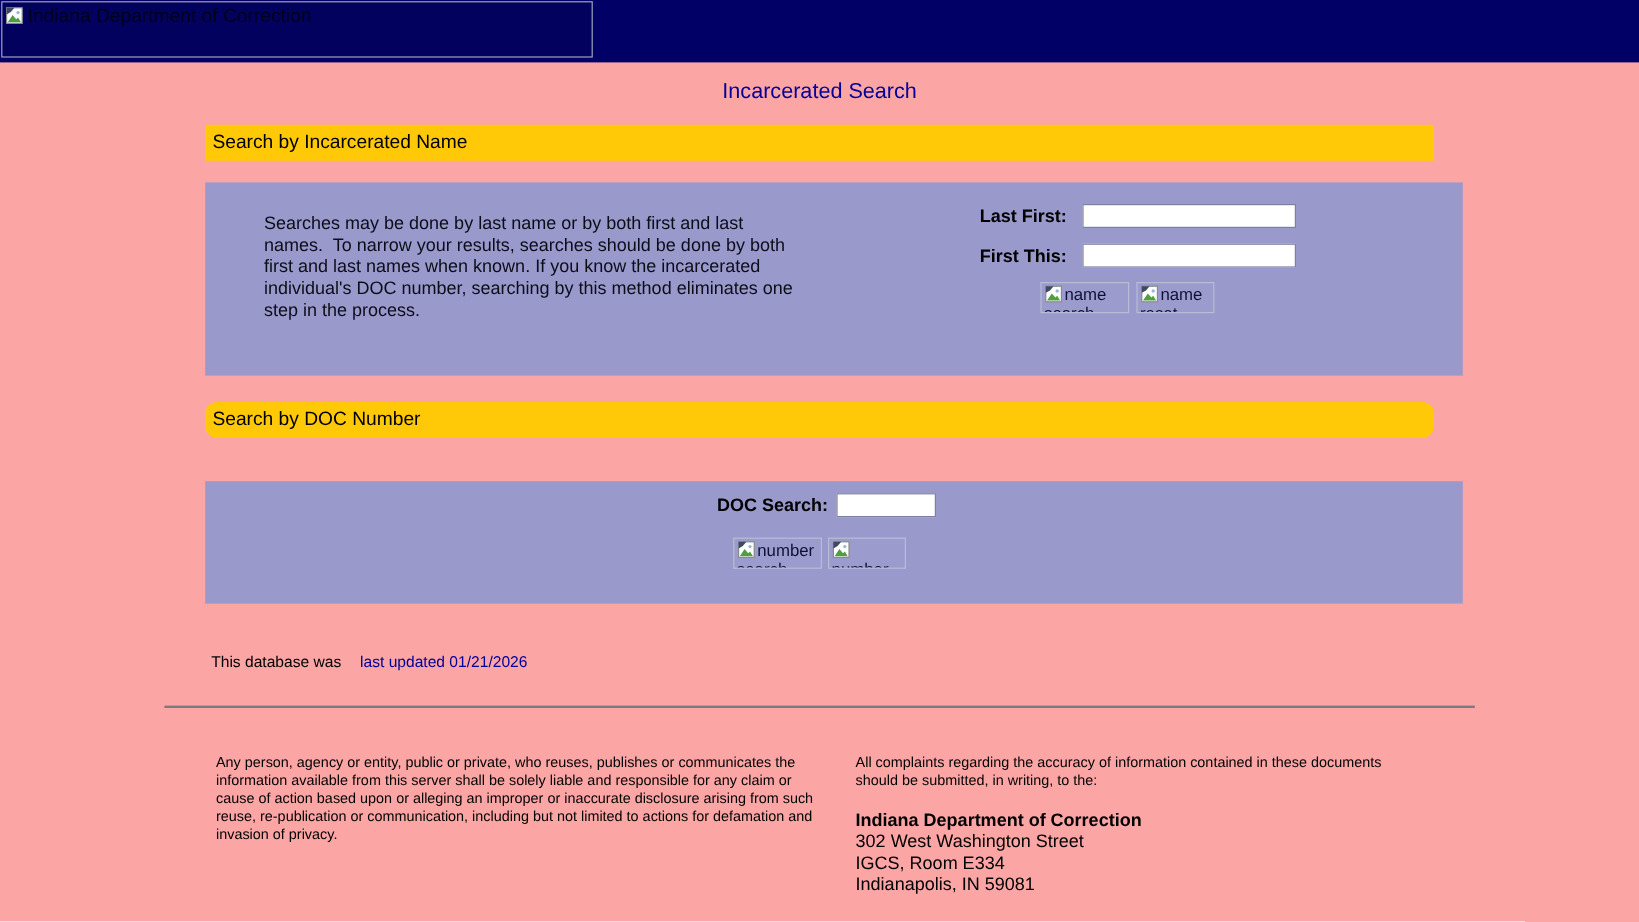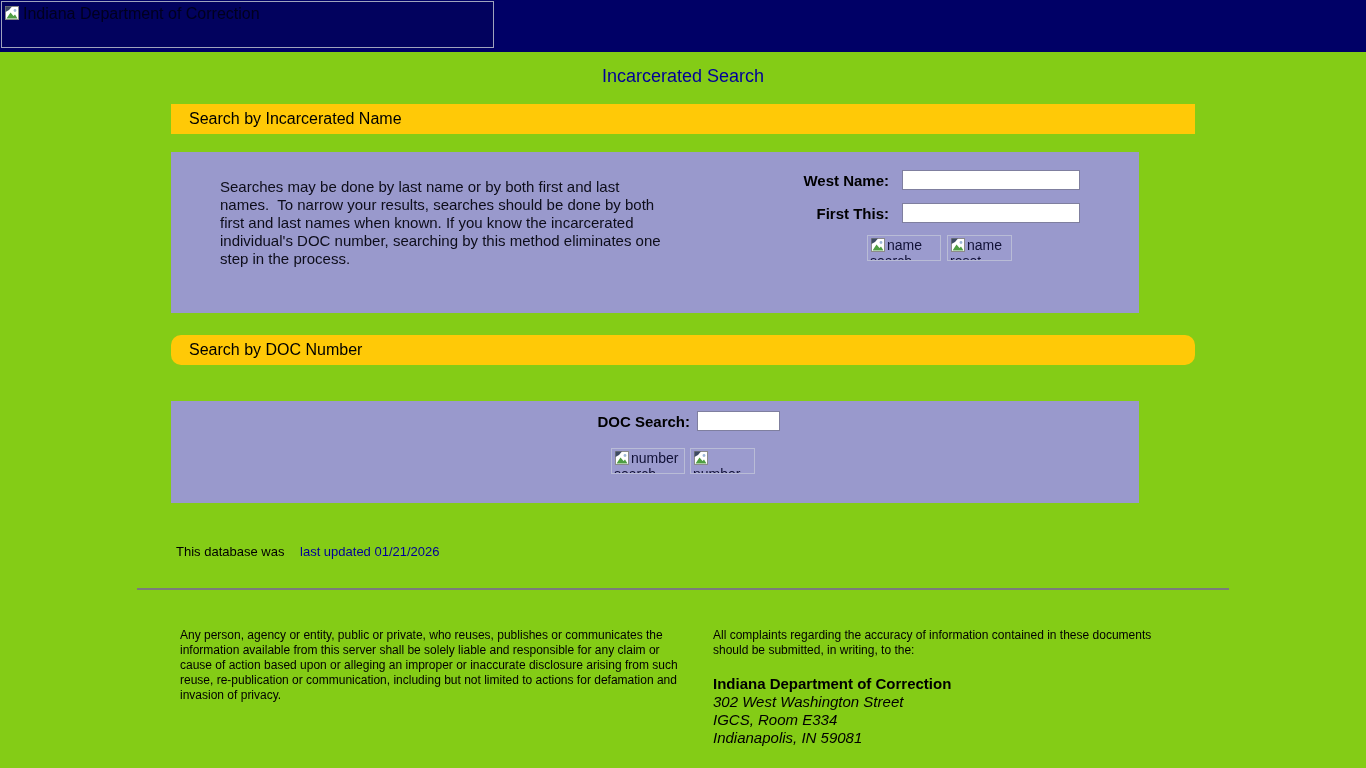--- a/index.html
+++ b/index.html
@@ -2,21 +2,21 @@
 <html><head>
 <meta charset="utf-8">
 <style>
   * { margin: 0; padding: 0; box-sizing: border-box; }
   html, body { background: #fff; }
   body { font-family: "Liberation Sans", "DejaVu Sans", sans-serif; }
   #canvas {
     position: relative;
     width: 1366px;
     height: 768px;
-    background: #84cc16;
+    background: #fca5a5;
     overflow: hidden;
   }
 
   
   .header {
     position: absolute; left: 0; top: 0;
     width: 1366px; height: 52px;
     background: #000066;
   }
   .logo-placeholder {
@@ -39,28 +39,28 @@
     position: absolute; left: 0; top: 66px; width: 1366px;
     text-align: center;
     color: #000099; font-size: 18px;
   }
 
   
   .gold-bar {
     position: absolute; left: 171px; width: 1024px; height: 30px;
     background: #ffc907;
     color: #000000; font-size: 16px; line-height: 30px;
-    padding-left: 18px;
+    padding-left: 6px;
   }
   #gold-bar-name { top: 104px; }
   #gold-bar-doc  { top: 335px; border-radius: 10px; }
 
   
   .purple-panel {
-    position: absolute; left: 171px; width: 968px;
+    position: absolute; left: 171px; width: 1048px;
     background: #9999cc;
   }
   #panel-name { top: 152px; height: 161px; }
   #panel-doc  { top: 401px; height: 102px; }
 
   .desc {
     position: absolute; left: 49px; top: 26px; width: 452px;
     color: #0d0d1a; font-size: 15px; line-height: 18px;
     white-space: pre-wrap;
   }
@@ -120,21 +120,21 @@
   
   .footer-left {
     position: absolute; left: 180px; top: 628px; width: 508px;
     font-size: 12px; line-height: 15px; color: #000000;
   }
   .footer-right {
     position: absolute; left: 713px; top: 628px; width: 440px;
     font-size: 12px; line-height: 15px; color: #000000;
   }
   .org-name { font-weight: bold; font-size: 15px; margin-top: 17px; line-height: 18px; }
-  .addr { font-size: 15px; line-height: 18px; font-style: italic; }
+  .addr { font-size: 15px; line-height: 18px; }
 </style>
 </head>
 <body>
 
 <div id="canvas">
 
   <div class="header">
     <div class="logo-placeholder">
       <svg class="broken-img" viewBox="0 0 16 16">
         <rect x="1.5" y="1.5" width="13" height="13" fill="#ffffff" stroke="#8a8a8a" stroke-width="1"></rect>
@@ -147,21 +147,21 @@
   </div>
 
   <div class="page-title">Incarcerated Search</div>
 
   <div class="gold-bar" id="gold-bar-name">Search by Incarcerated Name</div>
 
   <div class="purple-panel" id="panel-name">
     <div class="desc">Searches may be done by last name or by both first and last names.  To narrow your results, searches should be done by both first and last names when known. If you know the incarcerated individual's DOC number, searching by this method eliminates one step in the process.</div>
 
     <div class="field-row" id="row-lastname">
-      <span class="field-label">West Name:</span>
+      <span class="field-label">Last First:</span>
       <input type="text" class="text-input" value="" style="">
     </div>
 
     <div class="field-row" id="row-firstname">
       <span class="field-label">First This:</span>
       <input type="text" class="text-input" value="" style="">
     </div>
 
     <div class="img-button" id="btn-name-search">
       <svg class="broken-img" viewBox="0 0 16 16">

